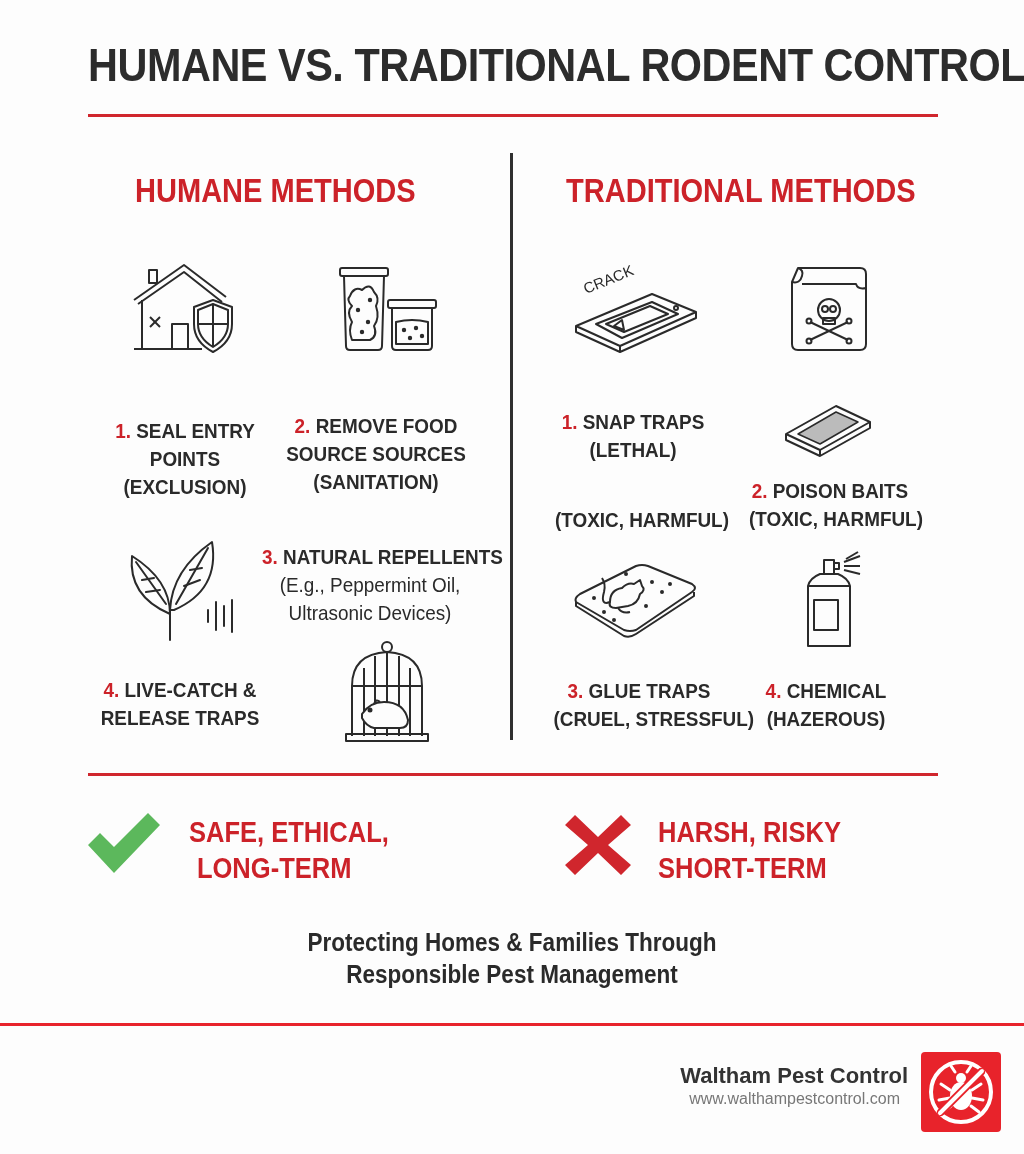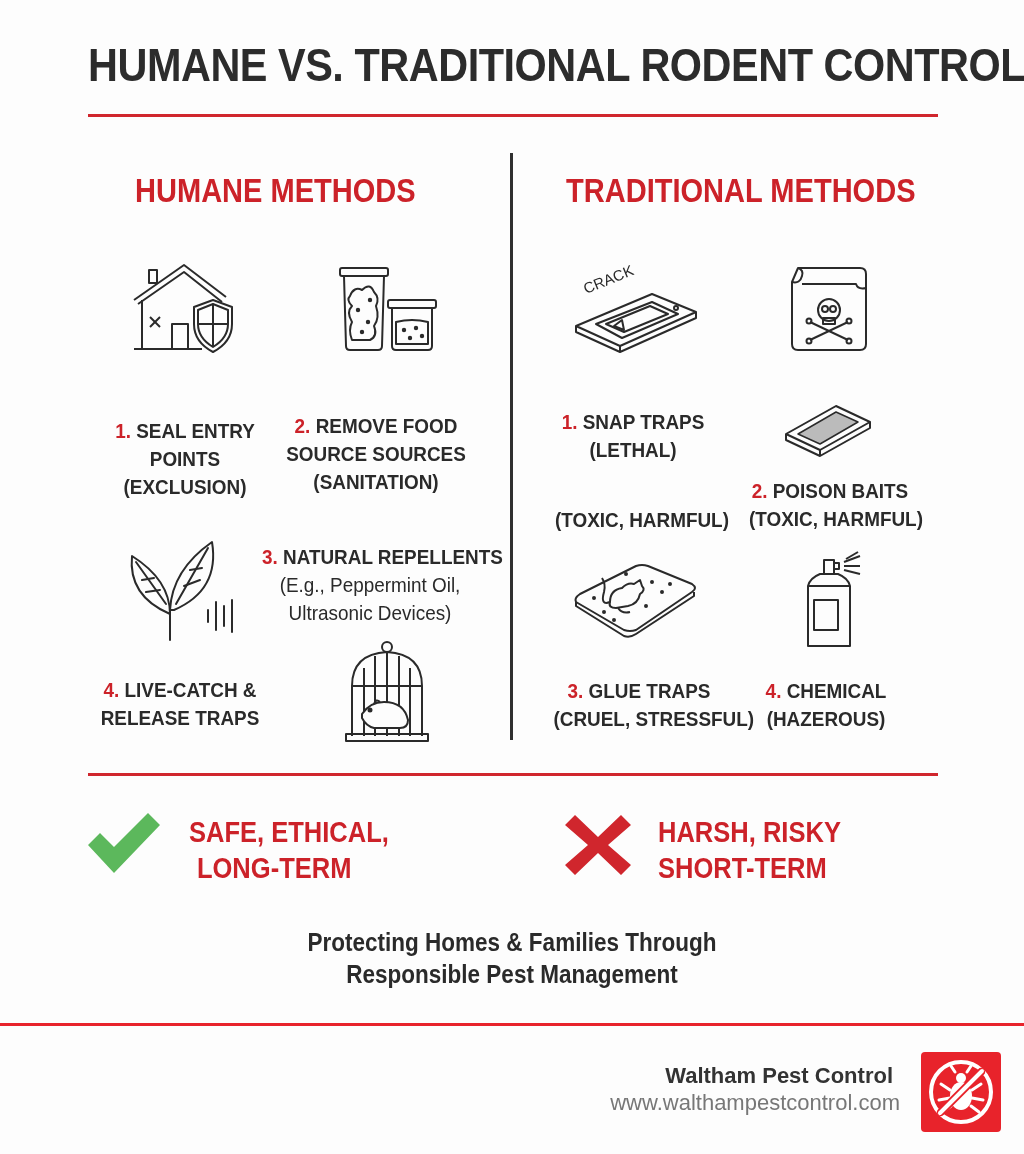--- a/index.html
+++ b/index.html
@@ -22,22 +22,22 @@
   .label { font-size: 21px; line-height: 28px; color: #2a2a2a; text-align: center; transform: scaleX(0.9); white-space: nowrap; }
   .label .num { color: #cc2229; }
   .label .line { display: block; }
 
   .icon { position: absolute; }
   .icon svg { width: 100%; height: 100%; overflow: visible; }
 
   .summary { font-size: 29px; line-height: 36px; color: #cc2229; transform: scaleX(0.88); transform-origin: left top; white-space: nowrap; }
   .tagline { left: 0; top: 926px; width: 1024px; text-align: center; font-size: 25px; line-height: 32px; color: #2a2a2a; font-weight: bold; transform: scaleX(0.9); transform-origin: center top; }
 
-  .brand-name { right: 131px; top: 1063px; font-size: 22px; font-weight: bold; color: #333; white-space: nowrap; }
-  .brand-url { right: 124px; top: 1090px; font-size: 22px; color: #777; white-space: nowrap; }
+  .brand-name { right: 116px; top: 1063px; font-size: 22px; font-weight: bold; color: #333; white-space: nowrap; }
+  .brand-url { right: 124px; top: 1090px; font-size: 16px; color: #777; white-space: nowrap; }
   .brand-logo { left: 921px; top: 1052px; width: 80px; height: 80px; background: #e8232b; border-radius: 4px; }
 </style>
 </head>
 <body>
 
 <div class="abs cond title">HUMANE VS. TRADITIONAL RODENT CONTROL</div>
 <div class="abs rule rule-top"></div>
 
 <div class="abs cond section-title st-humane">HUMANE METHODS</div>
 <div class="abs cond section-title st-trad">TRADITIONAL METHODS</div>

